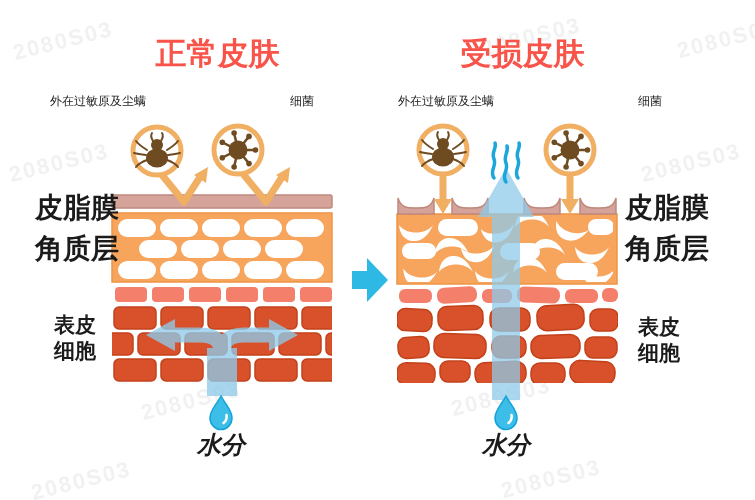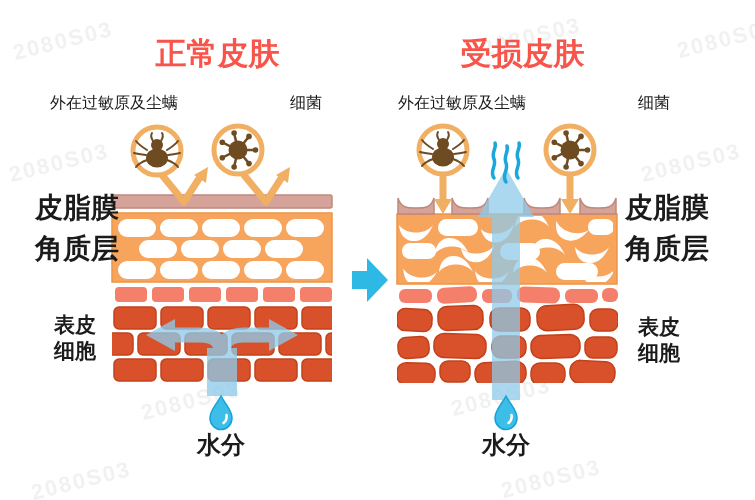--- a/index.html
+++ b/index.html
@@ -1,25 +1,25 @@
 <!DOCTYPE html>
 <html style="--title-red: #F8544A; --label-black: #1B1B1B; --badge-orange: #F0AF62; --critter-brown: #6F4B22; --sebum-pink: #D5A399; --sebum-pink-dark: #BE897D; --corneum-orange: #F7A55C; --corneum-border: #EE9446; --brick-light: #F4806B; --brick-dark: #D8512A; --brick-dark-border: #C2411A; --center-arrow-blue: #2EB8E4; --water-light: #8FCBEA; --steam-blue: #1BA7DB; --droplet-blue: #3DBEE9; --droplet-border: #15A2D8;"><head>
 <meta charset="utf-8">
 <style>
   html,body{margin:0;padding:0;background:#fff;}
   .canvas{position:relative;width:755px;height:500px;background:#fff;overflow:hidden;
           font-family:"Liberation Sans","DejaVu Sans",sans-serif;}
   .art{position:absolute;left:0;top:0;}
   .lbl{position:absolute;color:var(--label-black,#1b1b1b);white-space:nowrap;}
   .title{font-size:31px;font-weight:bold;color:var(--title-red,#F8544A);text-align:center;width:245px;}
-  .small{font-size:16px;}
+  .small{font-size:12px;}
   .layer{font-size:28px;font-weight:bold;}
   .layer.r-align{width:70px;text-align:right;}
   .epi{font-size:21px;font-weight:bold;width:46px;text-align:right;line-height:1.25;white-space:normal;word-break:break-all;}
-  .water{font-size:24px;font-weight:bold;width:100px;text-align:center;}
+  .water{font-size:24px;font-weight:bold;width:100px;text-align:center;font-style:italic;}
   .wm{position:absolute;font-weight:bold;font-size:22px;color:#8a8f94;opacity:.12;
       transform:rotate(-14deg);letter-spacing:2px;pointer-events:none;}
   
   .f-white{fill:#fff;}
   .f-badge{fill:var(--badge-orange);}      .s-badge{stroke:var(--badge-orange);}
   .f-critter{fill:var(--critter-brown);}   .s-critter{stroke:var(--critter-brown);fill:none;stroke-linecap:round;}
   .f-sebum{fill:var(--sebum-pink);stroke:var(--sebum-pink-dark);stroke-width:1.5;}
   .f-corneum{fill:var(--corneum-orange);stroke:var(--corneum-border);stroke-width:1.5;}
   .f-bricklight{fill:var(--brick-light);}
   .f-brickdark{fill:var(--brick-dark);stroke:var(--brick-dark-border);stroke-width:1.5;}

